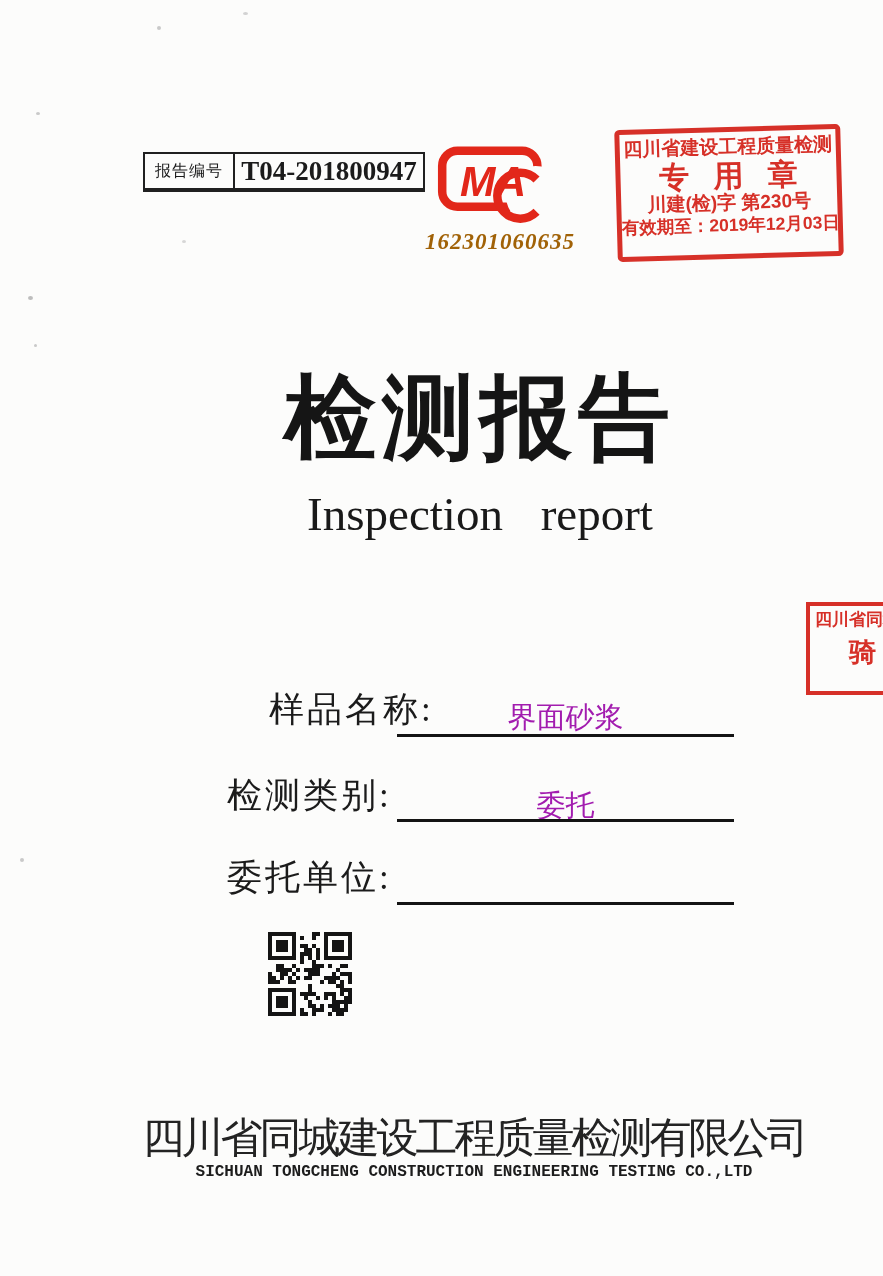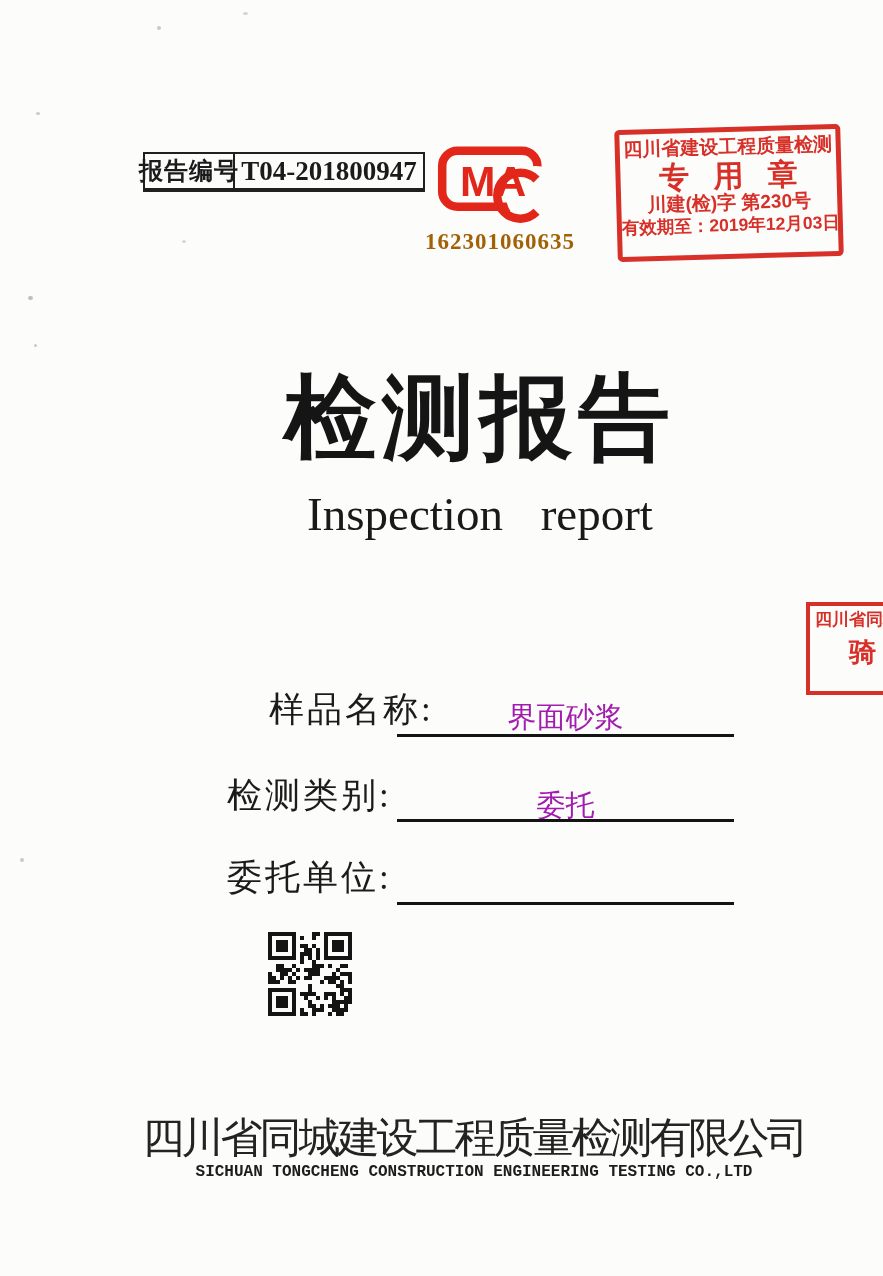--- a/index.html
+++ b/index.html
@@ -8,25 +8,25 @@
     position:relative;width:883px;height:1276px;background:#fcfcfb;overflow:hidden;
     font-family:"Liberation Serif","DejaVu Serif",serif;color:#1b1b1b;
   }
 
   
   .report-table{position:absolute;left:143px;top:152px;width:278px;border:2.5px solid #202020;background:transparent;}
   .rt-row{display:flex;align-items:center;}
   .rt-row.first{height:34px;border-bottom:2px solid #202020;}
   .rt-row.second{height:38px;}
   .rt-label{width:88px;height:100%;border-right:2px solid #202020;display:flex;align-items:center;justify-content:center;
-    font-size:24px;font-weight:700;letter-spacing:1px;white-space:pre;}
+    font-size:16px;font-weight:400;letter-spacing:1px;white-space:pre;}
   .rt-value{flex:1;text-align:center;font-size:27px;font-weight:600;white-space:pre;}
 
   
-  .cma{position:absolute;left:425px;top:143px;width:150px;text-align:right;}
+  .cma{position:absolute;left:425px;top:143px;width:150px;text-align:right;font-style:italic;}
   .cma svg{display:block;margin:0 auto;}
   .cma-number{font-size:23px;font-weight:bold;color:#a16207;letter-spacing:1px;margin-top:1px;
     font-family:"Liberation Serif",serif;}
 
   
   .cert-stamp{position:absolute;left:616px;top:127px;width:216px;height:122px;
     border:5px solid #d5261d;border-radius:5px;transform:rotate(-1.6deg);
     color:#d5261d;text-align:center;font-weight:bold;
     font-family:"Liberation Sans","DejaVu Sans",sans-serif;opacity:.95;}
   .cs-l1{font-size:19px;line-height:1.25;margin-top:3px;white-space:nowrap;}

